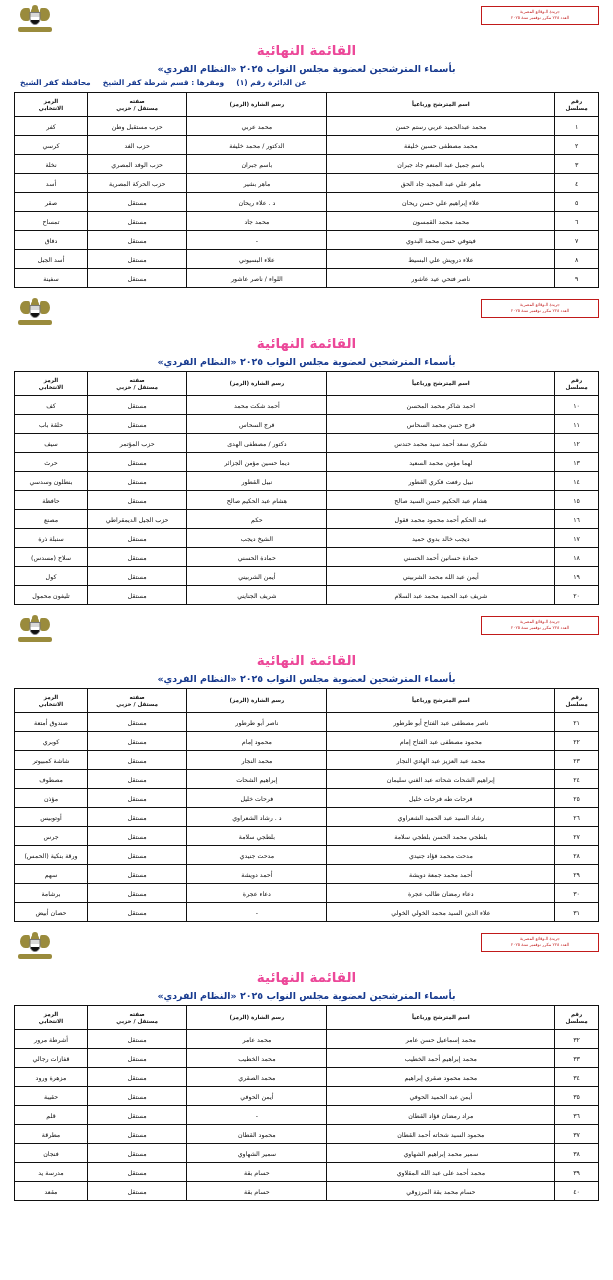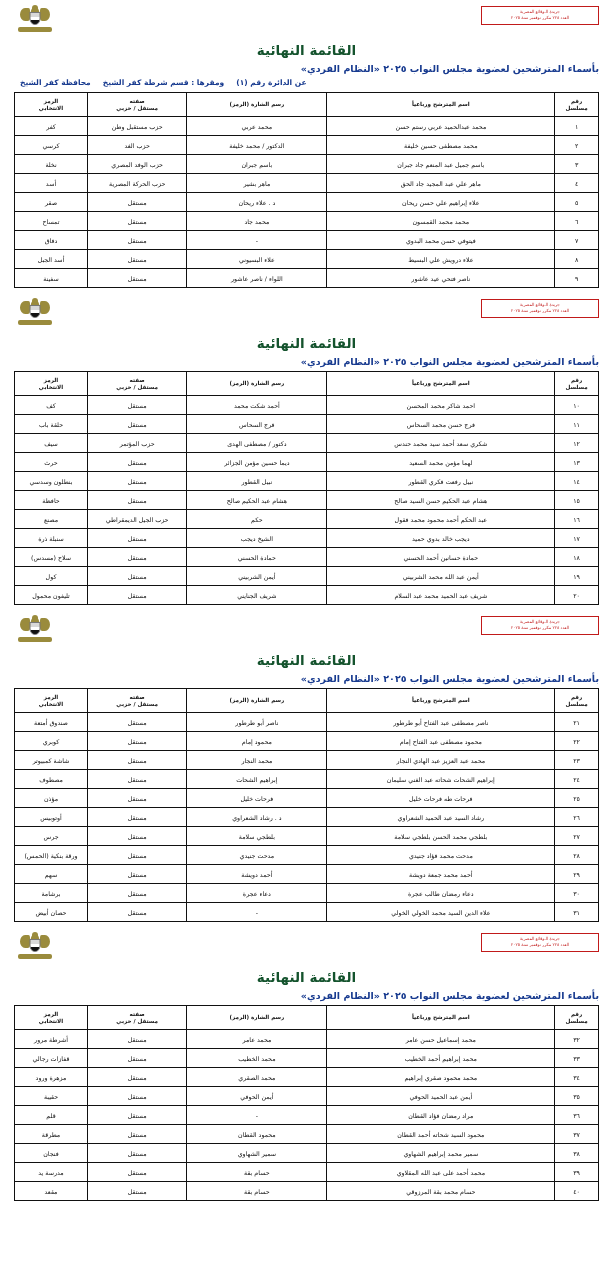--- a/index.html
+++ b/index.html
@@ -64,28 +64,28 @@
     width: 11px; height: 13px; border-radius: 0 0 50% 50%;
     background: linear-gradient(to bottom, #d8d8d8 0 33%, #ffffff 33% 66%, #111 66% 100%);
     border: 0.5px solid #777;
   }
   .banner {
     width: 34px; height: 5px; background: #9a8b3c; border-radius: 2px;
     margin-top: 1px;
   }
   h1.title {
     text-align: center;
-    color: #14532d;
+    color: #ec4899;
     font-size: 13.5px;
     font-weight: bold;
     margin: 2px 0 5px 0;
     letter-spacing: 0;
   }
   h2.subtitle {
-    text-align: right;
+    text-align: center;
     color: #173a8f;
     font-size: 9.5px;
     font-weight: bold;
     margin: 0 0 4px 0;
   }
   .dept-line {
     text-align: left;
     color: #173a8f;
     font-size: 7.5px;
     font-weight: bold;

